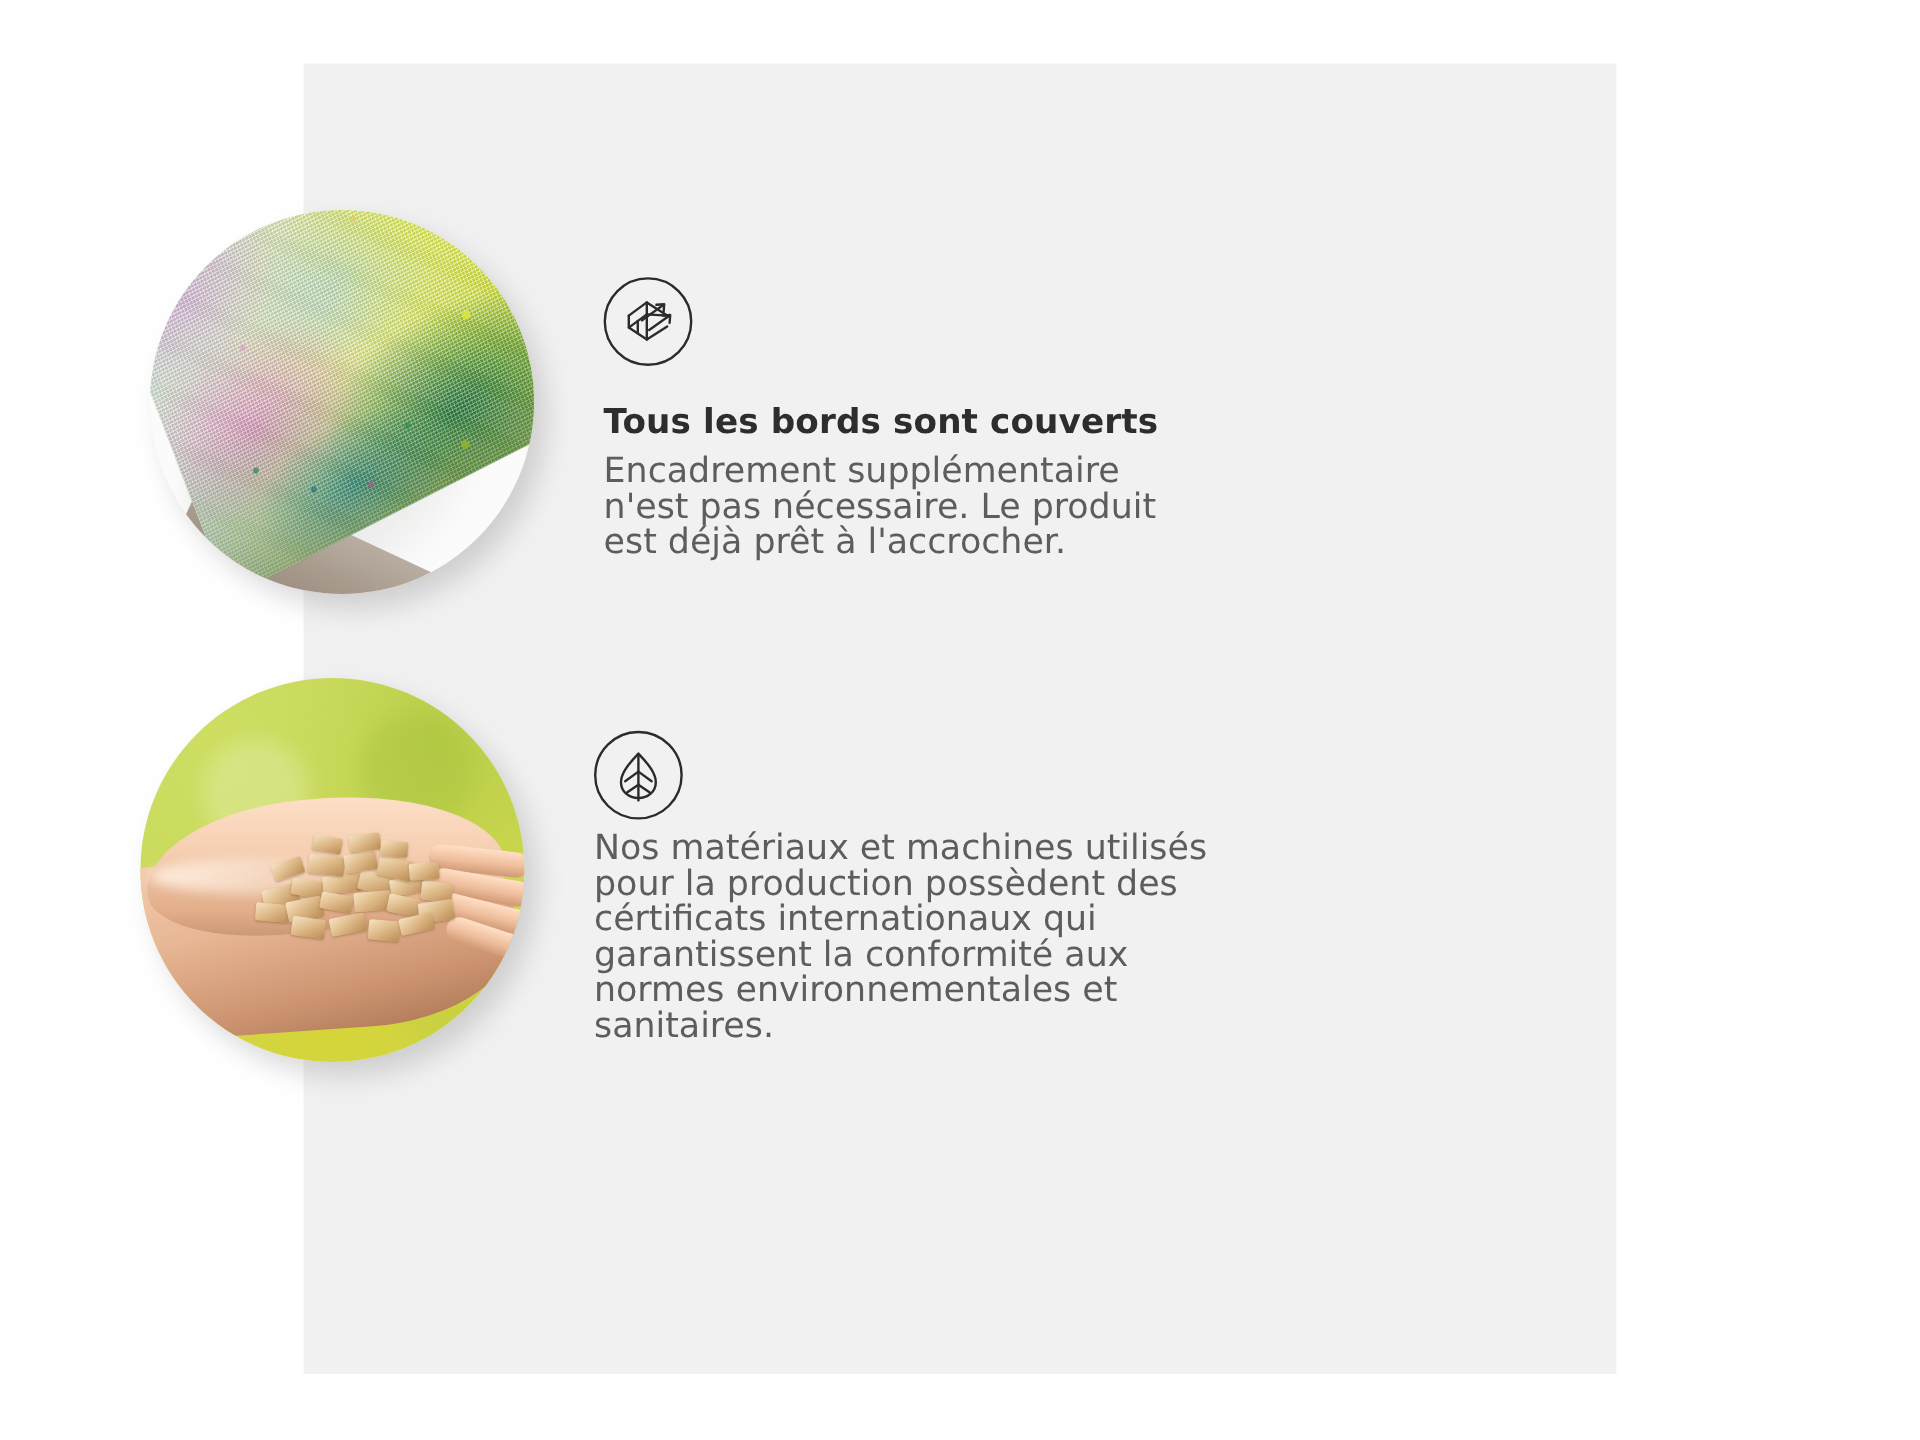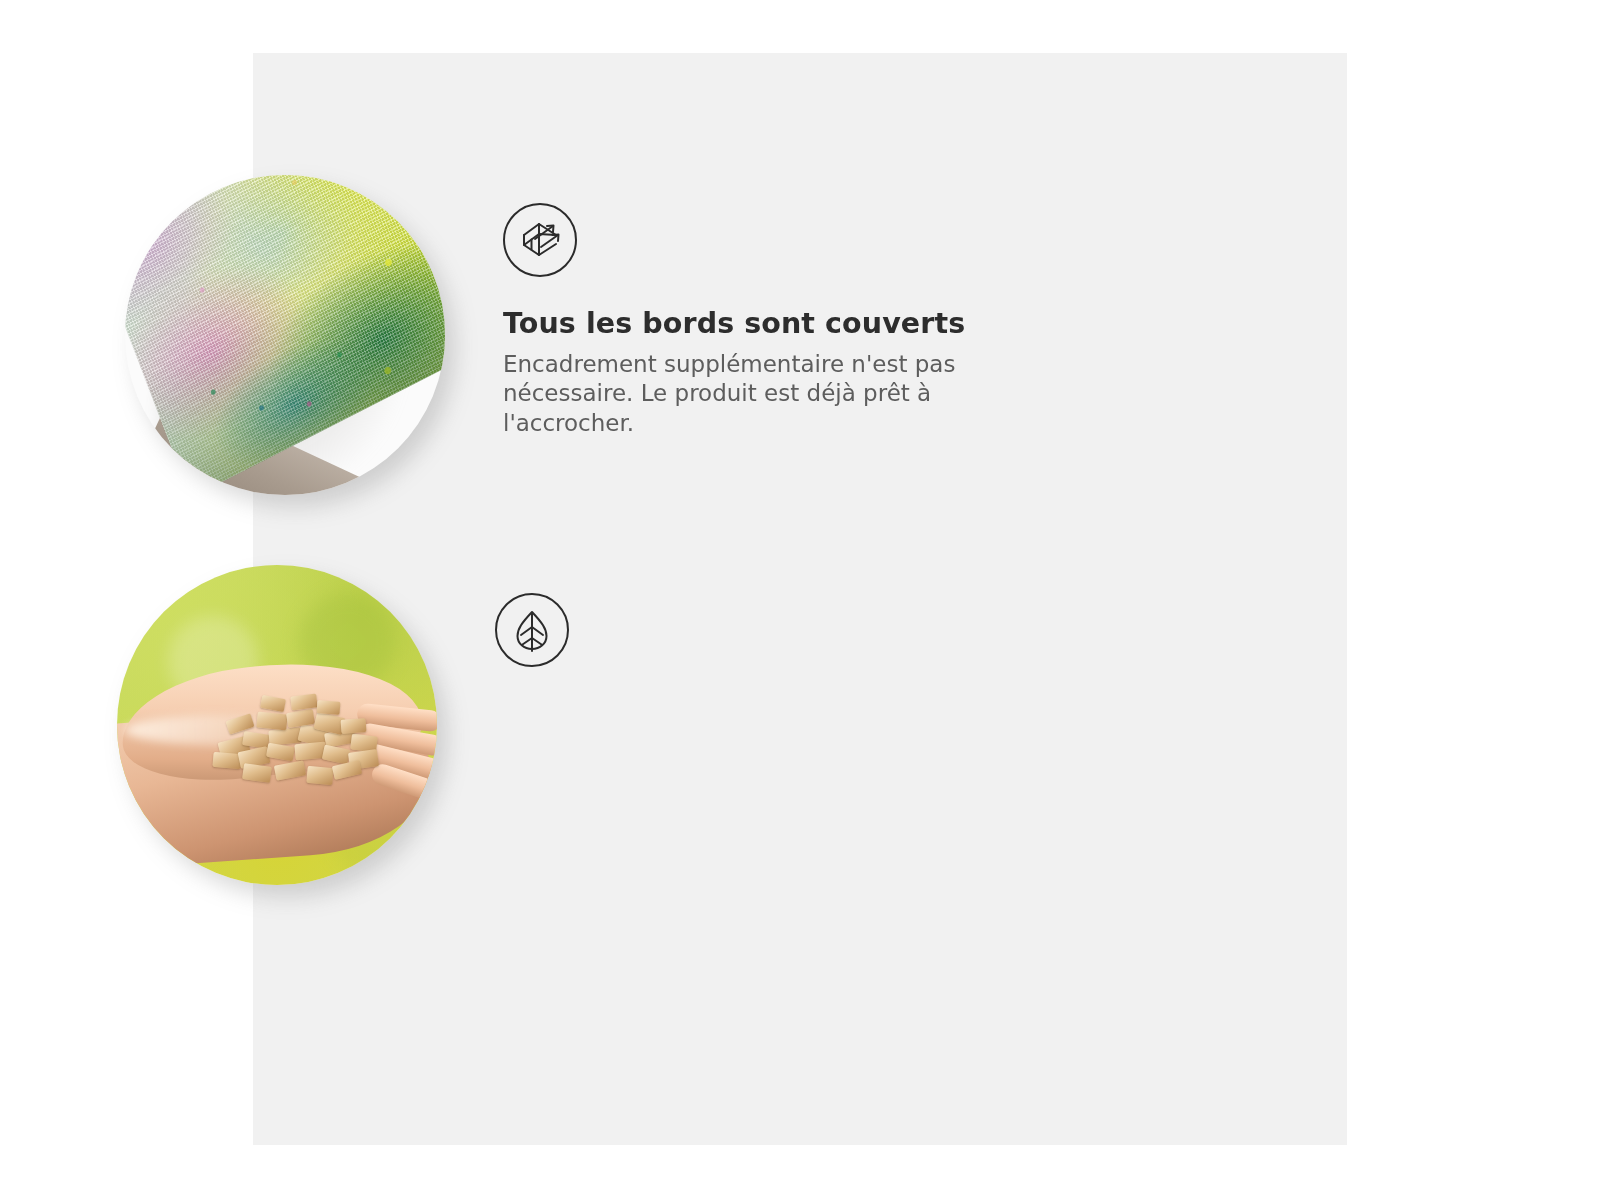--- a/index.html
+++ b/index.html
@@ -28,21 +28,21 @@
     top: 53px;
     width: 1094px;
     height: 1092px;
     background: #f1f1f1;
   }
 
   
   .feature {
     position: absolute;
     display: flex;
-    align-items: flex-start;
+    align-items: center;
   }
   .feature-1 { left: 125px; top: 175px; }
   .feature-2 { left: 117px; top: 565px; }
 
   
   .photo-wrap {
     position: relative;
     width: 320px;
     height: 320px;
     flex: 0 0 320px;
@@ -231,21 +231,21 @@
   .f-title {
     margin: 31px 0 0 0;
     font-size: 28.5px;
     font-weight: 700;
     color: #2d2d2d;
     letter-spacing: .1px;
     line-height: 1.15;
   }
   .f-desc {
     margin: 9px 0 0 0;
-    font-size: 23px;
+    font-size: 29px;
     line-height: 29.5px;
     color: #5d5d5d;
     font-weight: 400;
     max-width: 470px;
   }
   .feature-2 .f-desc { max-width: 525px; }
 </style>
 </head>
 <body>
 
@@ -334,16 +334,17 @@
       <div class="icon-circle">
         <svg width="46" height="46" viewBox="0 0 46 46" fill="none" stroke="#2b2b2b" stroke-width="2" stroke-linecap="round" stroke-linejoin="round">
           <path d="M23 5 C13 15.5 8.5 22 8.5 29 C8.5 36.5 15 42 23 42 C31 42 37.5 36.5 37.5 29 C37.5 22 33 15.5 23 5 Z"></path>
           <path d="M23 7 L23 44"></path>
           <path d="M23 20 L12 28"></path>
           <path d="M23 20 L34 28"></path>
           <path d="M23 31 L13.5 37.5"></path>
           <path d="M23 31 L32.5 37.5"></path>
         </svg>
       </div>
+      <p class="f-desc">Nos matériaux et machines utilisés pour la production possèdent des cértificats internationaux qui garantissent la conformité aux normes environnementales et sanitaires.</p>
     </div>
   </div>
 
 </div>
 
 </body></html>

